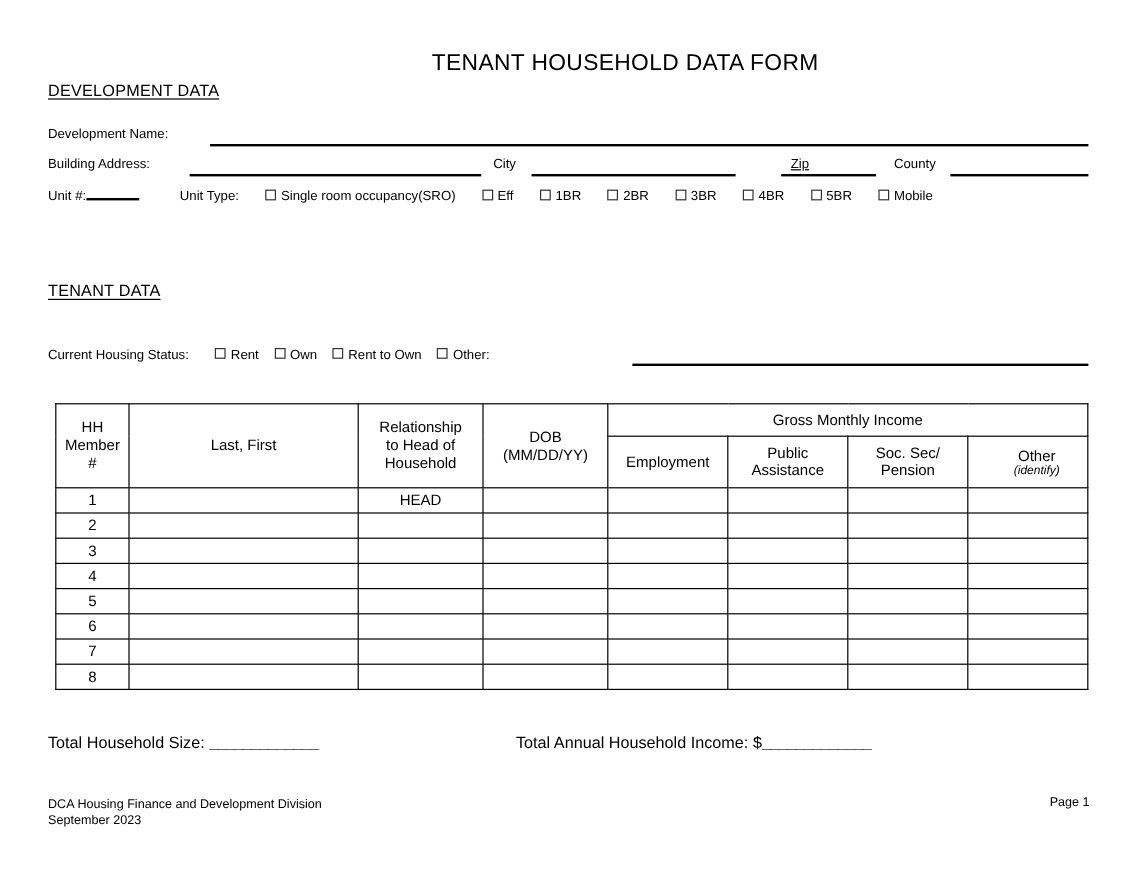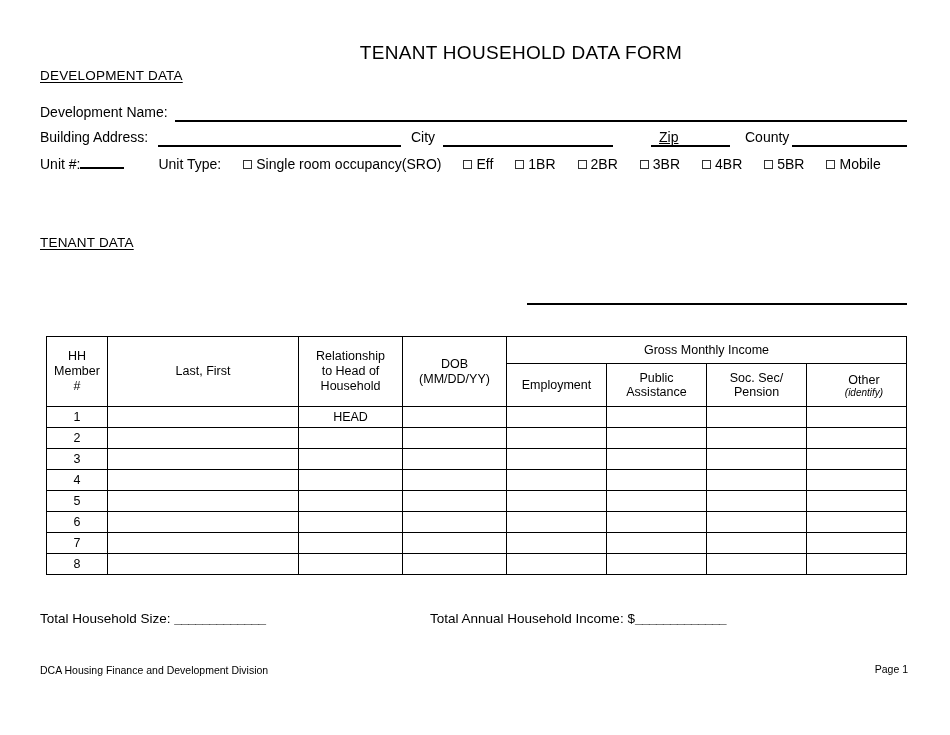--- a/index.html
+++ b/index.html
@@ -43,21 +43,21 @@
     text-underline-offset: 2px;
     letter-spacing: 0.2px;
     white-space: nowrap;
   }
   #dev-heading { left: 40px; top: 68px; }
   #tenant-heading { left: 40px; top: 235px; }
 
   
   .line-row {
     position: absolute;
-    font-size: 14px;
+    font-size: 11px;
     white-space: nowrap;
     line-height: 18px;
   }
 
   
   .rule {
     position: absolute;
     background: #000000;
     height: 2px;
   }
@@ -188,20 +188,23 @@
   <div class="rule" style="left:792px; top:145px; width:115px;"></div>
 
   <div class="line-row" style="left:40px; top:155px;">
     <span>Unit #:</span><span class="short-rule" style="width:44px;"></span><span class="gap-lg"></span><span>Unit Type:</span><span class="gap-md"></span><span class="cb"></span><span>Single room occupancy(SRO)</span><span class="gap-md"></span><span class="cb"></span><span>Eff</span><span class="gap-md"></span><span class="cb"></span><span>1BR</span><span class="gap-md"></span><span class="cb"></span><span>2BR</span><span class="gap-md"></span><span class="cb"></span><span>3BR</span><span class="gap-md"></span><span class="cb"></span><span>4BR</span><span class="gap-md"></span><span class="cb"></span><span>5BR</span><span class="gap-md"></span><span class="cb"></span><span>Mobile</span>
   </div>
 
 
   <div class="section-heading" id="tenant-heading">TENANT DATA</div>
 
 
+  <div class="line-row" style="left:40px; top:287px;">
+    <span>Current Housing Status:</span><span class="gap-md"></span><span class="cb"></span><span>Rent</span><span class="gap-sm"></span><span class="cb"></span><span>Own</span><span class="gap-sm"></span><span class="cb"></span><span>Rent to Own</span><span class="gap-sm"></span><span class="cb"></span><span>Other:</span>
+  </div>
   <div class="rule" style="left:527px; top:303px; width:380px;"></div>
 
   <table class="hh-table">
     <thead>
       <tr>
         <th class="h-hh head-cell" rowspan="2">
           <div>HH</div>
           <div>Member</div>
           <div>#</div>
         </th>
@@ -321,16 +324,17 @@
     <span>Total Household Size:</span>
     <span class="dash-blank">_____________</span>
   </div>
   <div class="totals" id="total-income">
     <span>Total Annual Household Income:</span>
     <span>$</span><span class="dash-blank">_____________</span>
   </div>
 
   <div class="footer-left">
     <div>DCA Housing Finance and Development Division</div>
+    <div>September 2023</div>
   </div>
   <div class="footer-right">Page 1</div>
 
 </div>
 
 </body></html>

